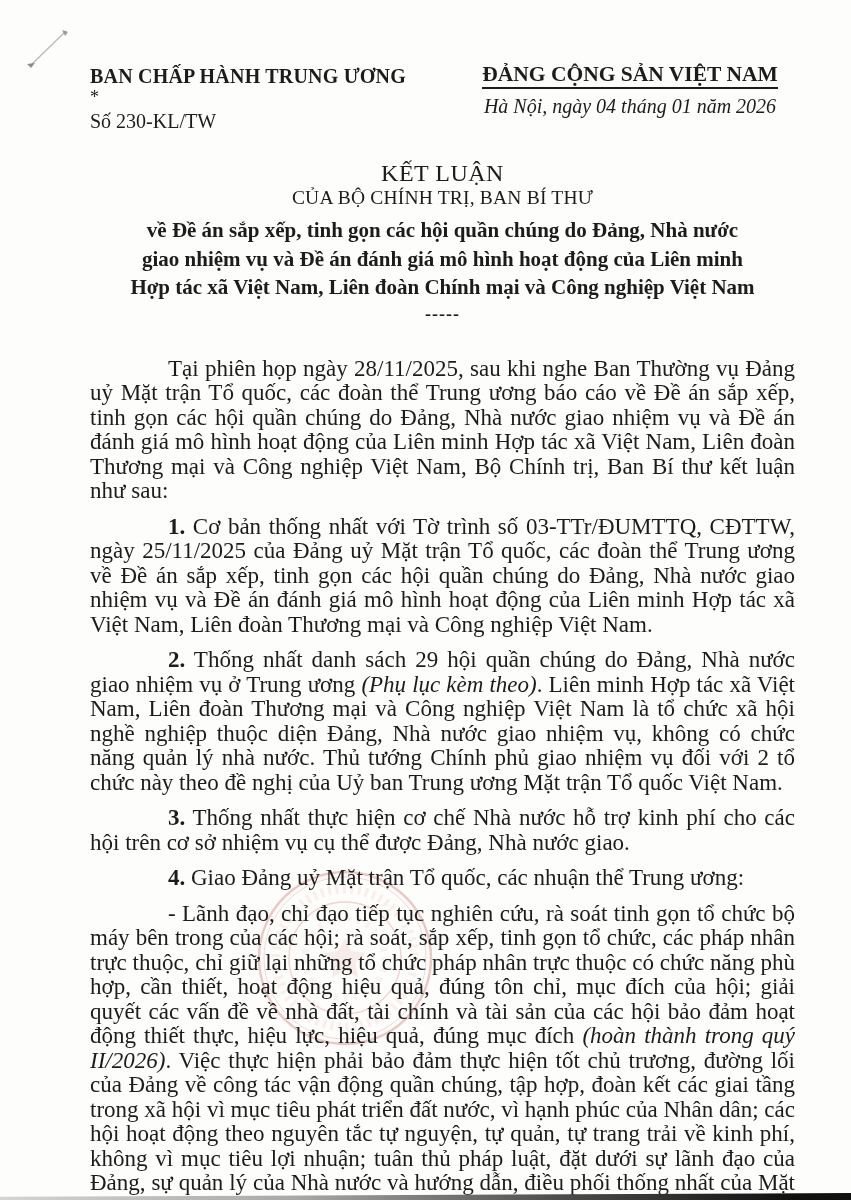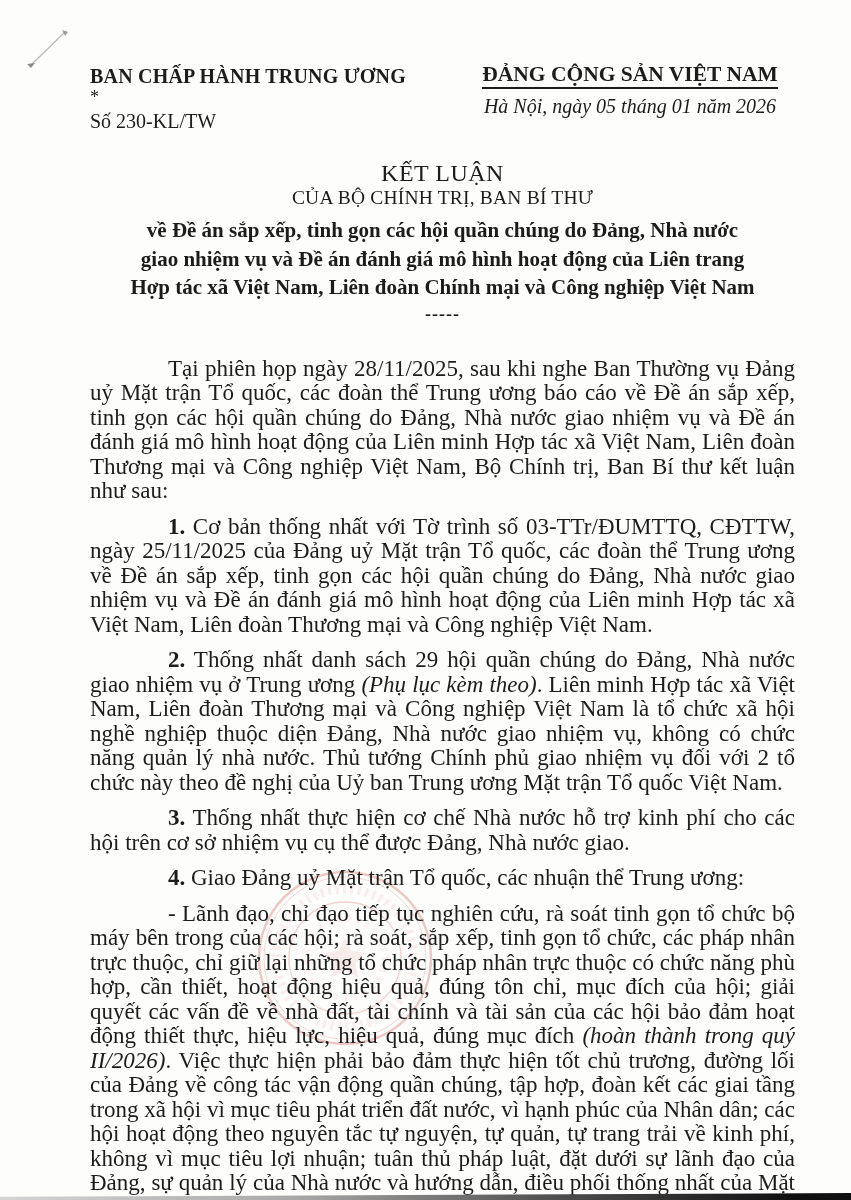--- a/index.html
+++ b/index.html
@@ -74,30 +74,30 @@
   <div class="content">
 
     <div class="hdr">
       <div class="hdr-left">
         <div class="org-name">BAN CHẤP HÀNH TRUNG ƯƠNG</div>
         <div class="star">*</div>
         <div class="doc-number">Số 230-KL/TW</div>
       </div>
       <div class="hdr-right">
         <span class="party-name">ĐẢNG CỘNG SẢN VIỆT NAM</span>
-        <div class="place-date">Hà Nội, ngày 05 tháng 01 năm 2026</div>
+        <div class="place-date">Hà Nội, ngày 04 tháng 01 năm 2026</div>
       </div>
     </div>
 
     <div class="title-block">
       <div class="doc-heading">KẾT LUẬN</div>
       <div class="doc-issuer">CỦA BỘ CHÍNH TRỊ, BAN BÍ THƯ</div>
       <div class="doc-subject">
           <div>về Đề án sắp xếp, tinh gọn các hội quần chúng do Đảng, Nhà nước</div>
-          <div>giao nhiệm vụ và Đề án đánh giá mô hình hoạt động của Liên trang</div>
+          <div>giao nhiệm vụ và Đề án đánh giá mô hình hoạt động của Liên minh</div>
           <div>Hợp tác xã Việt Nam, Liên đoàn Chính mại và Công nghiệp Việt Nam</div>
         </div>
       <div class="separator">-----</div>
     </div>
 
     <div class="body-text">
         <p><span class="run-normal">Tại phiên họp ngày 28/11/2025, sau khi nghe Ban Thường vụ Đảng uỷ Mặt trận Tổ quốc, các đoàn thể Trung ương báo cáo về Đề án sắp xếp, tinh gọn các hội quần chúng do Đảng, Nhà nước giao nhiệm vụ và Đề án đánh giá mô hình hoạt động của Liên minh Hợp tác xã Việt Nam, Liên đoàn Thương mại và Công nghiệp Việt Nam, Bộ Chính trị, Ban Bí thư kết luận như sau:</span></p>
         <p><span class="run-bold">1.</span><span class="run-normal"> Cơ bản thống nhất với Tờ trình số 03-TTr/ĐUMTTQ, CĐTTW, ngày 25/11/2025 của Đảng uỷ Mặt trận Tổ quốc, các đoàn thể Trung ương về Đề án sắp xếp, tinh gọn các hội quần chúng do Đảng, Nhà nước giao nhiệm vụ và Đề án đánh giá mô hình hoạt động của Liên minh Hợp tác xã Việt Nam, Liên đoàn Thương mại và Công nghiệp Việt Nam.</span></p>
         <p><span class="run-bold">2.</span><span class="run-normal"> Thống nhất danh sách 29 hội quần chúng do Đảng, Nhà nước giao nhiệm vụ ở Trung ương </span><span class="run-italic">(Phụ lục kèm theo)</span><span class="run-normal">. Liên minh Hợp tác xã Việt Nam, Liên đoàn Thương mại và Công nghiệp Việt Nam là tổ chức xã hội nghề nghiệp thuộc diện Đảng, Nhà nước giao nhiệm vụ, không có chức năng quản lý nhà nước. Thủ tướng Chính phủ giao nhiệm vụ đối với 2 tổ chức này theo đề nghị của Uỷ ban Trung ương Mặt trận Tổ quốc Việt Nam.</span></p>
         <p><span class="run-bold">3.</span><span class="run-normal"> Thống nhất thực hiện cơ chế Nhà nước hỗ trợ kinh phí cho các hội trên cơ sở nhiệm vụ cụ thể được Đảng, Nhà nước giao.</span></p>

